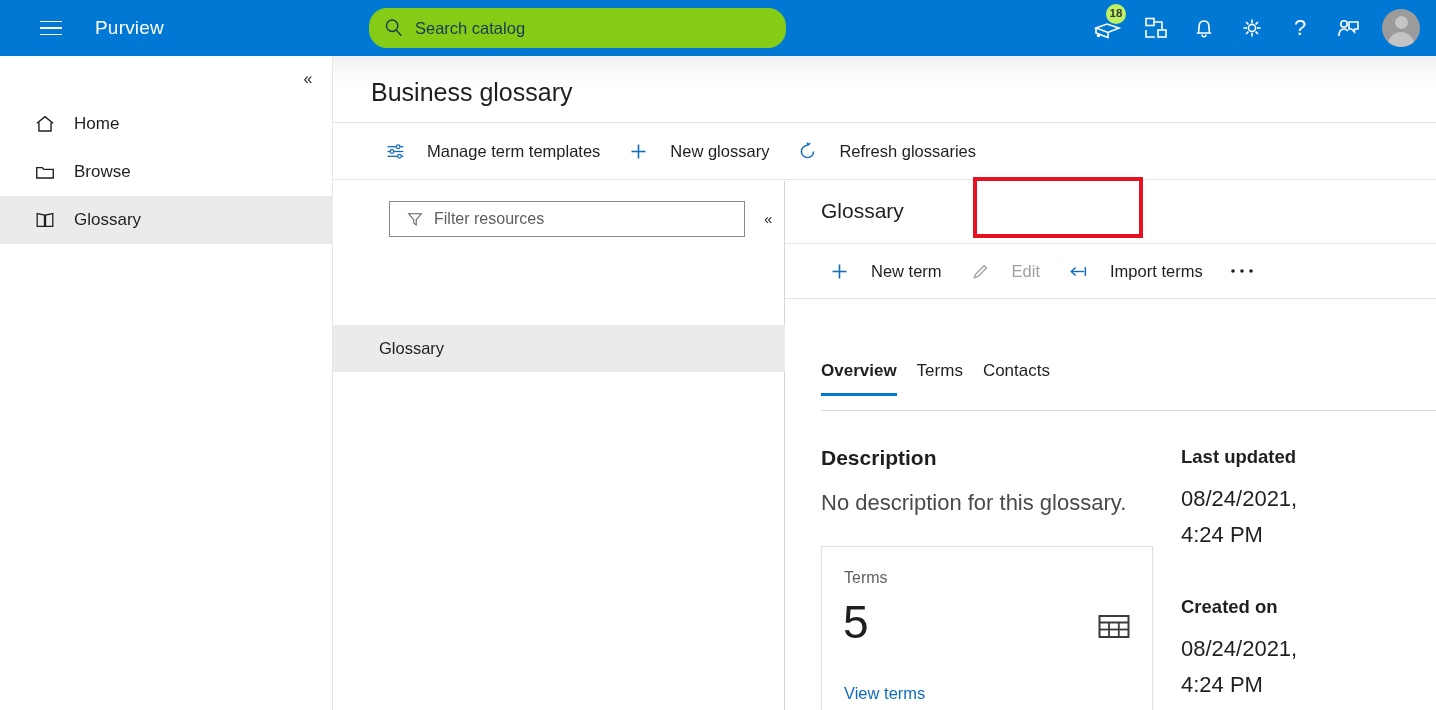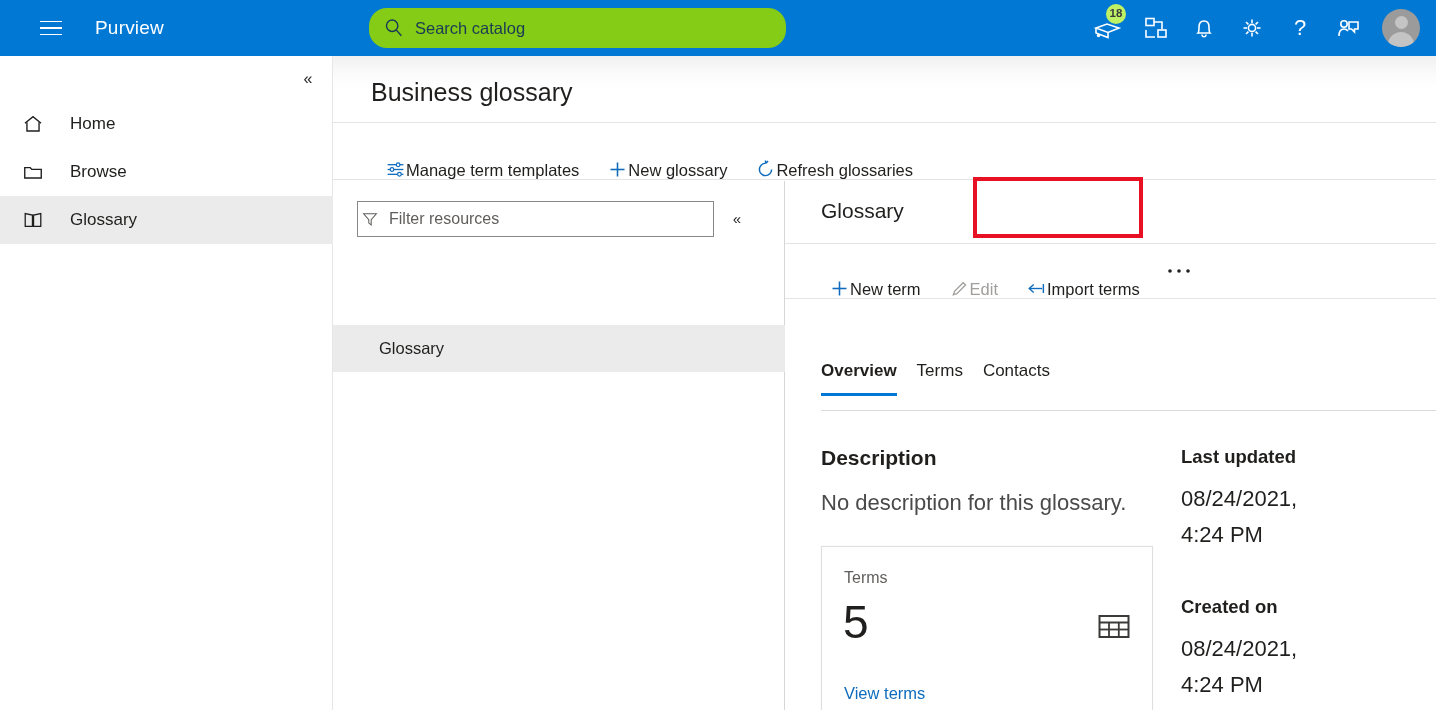--- a/index.html
+++ b/index.html
@@ -85,21 +85,21 @@
   }
   .collapse-top {
     position: absolute; right: 8px; top: 8px;
     width: 32px; height: 30px;
     display: flex; align-items: center; justify-content: center;
     color: #201f1e; font-size: 16px; cursor: pointer;
   }
   .nav-list { position: absolute; top: 44px; left: 0; width: 333px; }
   .nav-item {
     height: 48px; display: flex; align-items: center;
-    padding-left: 22px; cursor: pointer; gap: 26px;
+    padding-left: 34px; cursor: pointer; gap: 18px;
   }
   .nav-item.selected { background: #EBEBEB; }
   .nav-ico { width: 22px; height: 22px; flex: 0 0 22px; display:block; }
   .nav-label { font-size: 17px; color: #201f1e; white-space: nowrap; }
 
   
   .main {
     position: absolute; top: 56px; left: 333px;
     width: 1103px; height: 654px;
     background: linear-gradient(to bottom, #f0f0f0 0px, #fbfbfb 18px, #ffffff 34px);
@@ -111,21 +111,21 @@
 
   .cmdbar {
     position: absolute; top: 66px; left: 0;
     width: 1103px; height: 58px;
     border-top: 1px solid #e4e4e4;
     border-bottom: 1px solid #e4e4e4;
     display: flex; align-items: center;
     padding-left: 38px;
   }
   .cmd {
-    display: flex; align-items: flex-end; gap: 0;
+    display: flex; align-items: center; gap: 21px;
     height: 58px; padding: 0 14px; cursor: pointer;
     font-size: 16.5px; color: #201f1e; white-space: nowrap;
   }
   .cmd .cico { width: 21px; height: 21px; flex: 0 0 21px; display: block; }
   .cmd.disabled { color: #a19f9d; cursor: default; }
 
   .highlight-box {
     position: absolute; left: 640px; top: 121px;
     width: 170px; height: 61px;
     border: 4px solid #E81123;
@@ -140,21 +140,21 @@
     border-right: 1px solid #d6d6d6;
   }
   .filter-row {
     position: absolute; top: 0; left: 0;
     width: 452px; height: 75px;
     display: flex; align-items: center; padding-left: 24px;
   }
   .filter-box {
     width: 357px; height: 36px;
     border: 1px solid #8a8886; background: #fff;
-    display: flex; align-items: center; padding: 0 3px; cursor: text;
+    display: flex; align-items: center; padding: 0 16px; cursor: text; margin-left: 32px;
   }
   .filter-ico { width: 18px; height: 18px; flex: 0 0 18px; margin-right: 10px; }
   .filter-ph { font-size: 16px; color: #605e5c; white-space: nowrap; }
   .collapse-mid {
     width: 34px; height: 34px; margin-left: 6px;
     display: flex; align-items: center; justify-content: center;
     color: #201f1e; font-size: 15px; cursor: pointer;
   }
   .glossary-row {
     position: absolute; top: 144px; left: 0;

